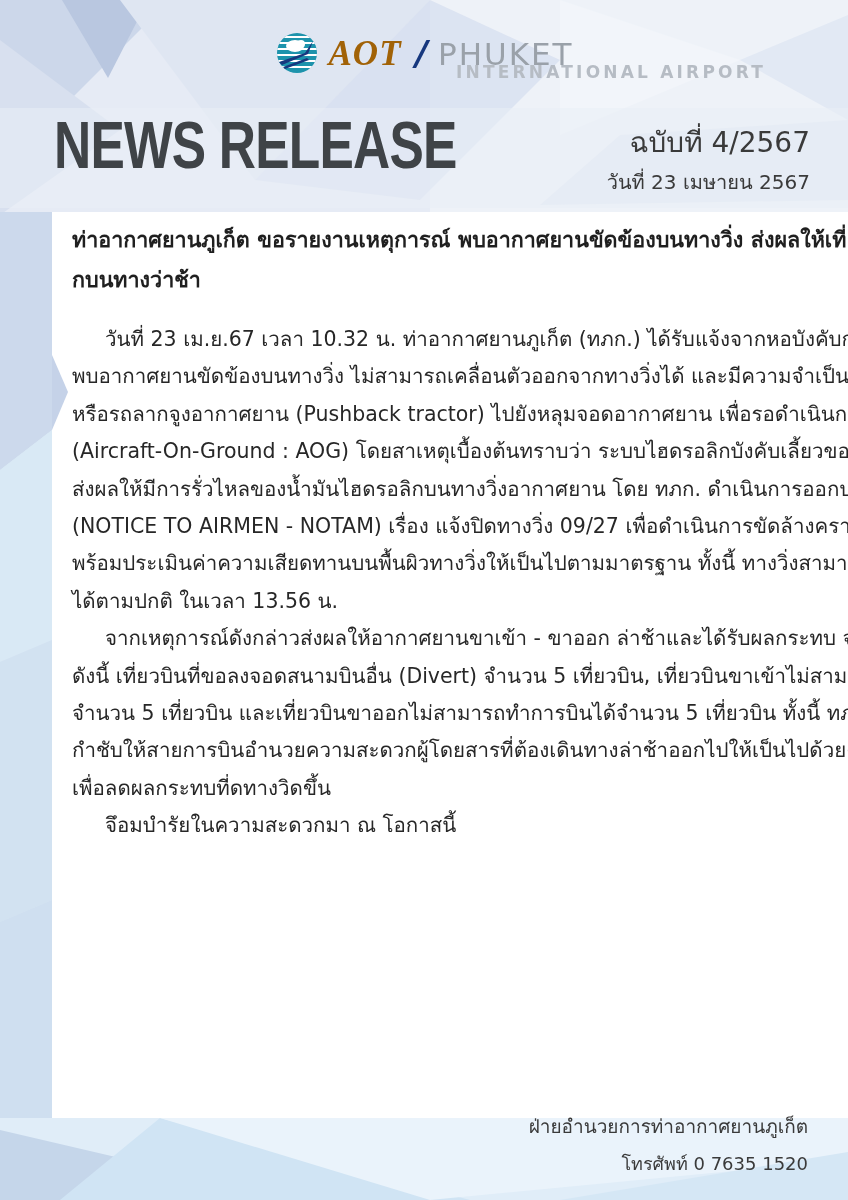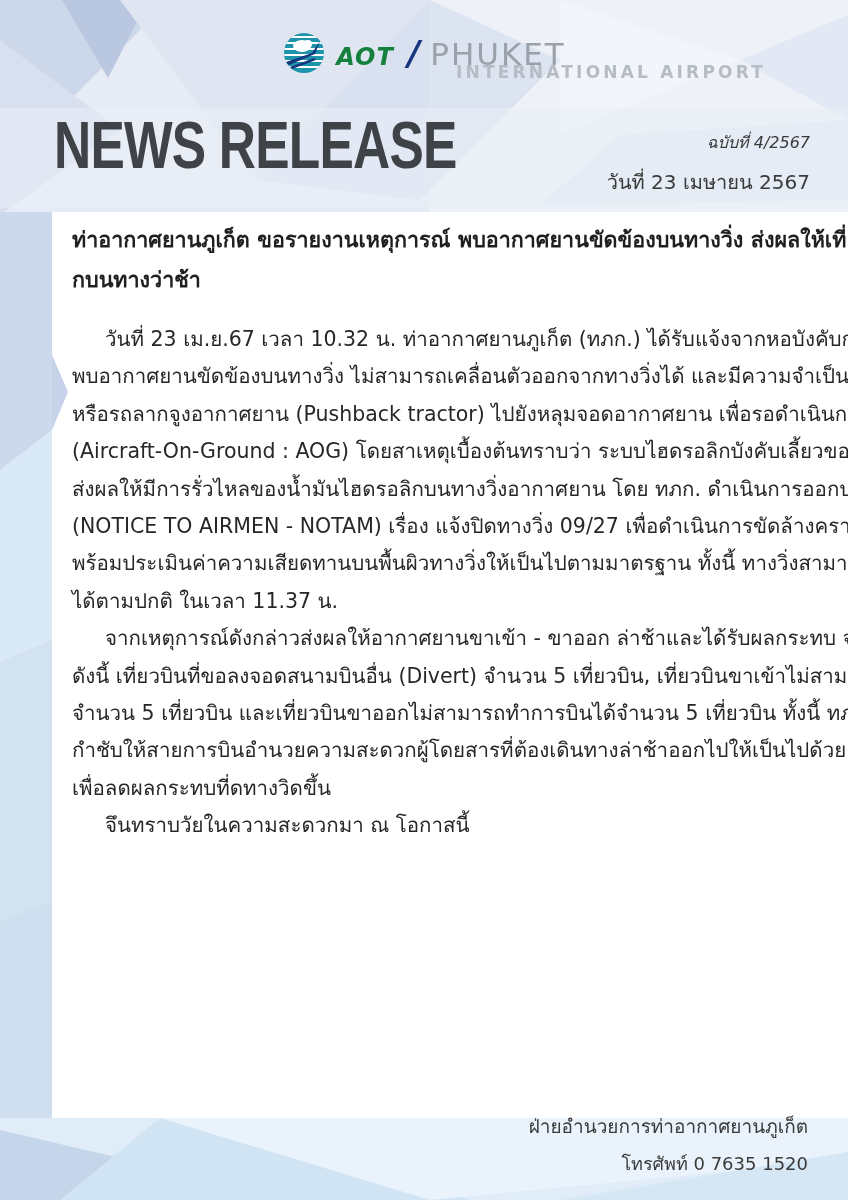--- a/index.html
+++ b/index.html
@@ -13,22 +13,23 @@
   .content{position:absolute;inset:0;z-index:1;}
 
   
   .logo-row{
     position:absolute;top:22px;left:0;width:848px;height:62px;
     display:flex;align-items:center;justify-content:center;
   }
   .logo-mark{width:44px;height:44px;margin-right:10px;flex:0 0 auto;}
   .logo-text{display:flex;align-items:baseline;line-height:1;}
   .logo-aot{
-    font-weight:bold;font-style:italic;font-size:24px;letter-spacing:1px;
-    color:#15803d;
+    font-weight:bold;font-style:italic;font-size:35px;letter-spacing:1px;
+    color:#a16207;
+    font-family:Liberation Serif, serif;
   }
   .logo-slash{
     font-weight:bold;font-style:italic;font-size:34px;color:#16377e;
     margin:0 10px 0 14px;
   }
   .logo-city{
     font-weight:normal;font-size:31px;letter-spacing:2px;color:#9aa1a9;
   }
   .logo-sub{
     position:absolute;top:62px;left:456px;
@@ -39,21 +40,21 @@
   .nr-title{
     position:absolute;left:54px;top:112px;
     font-size:66px;font-weight:900;color:#3f4347;letter-spacing:-1px;
     transform:scaleX(0.78);transform-origin:left center;
     white-space:nowrap;line-height:1;
     font-family:"Liberation Sans","DejaVu Sans",sans-serif;
   }
   .issue-block{
     position:absolute;right:38px;top:128px;text-align:right;color:#3a3a3a;
   }
-  .issue-no{font-size:16px;line-height:30px;font-style:italic;}
+  .issue-no{font-size:28px;line-height:30px;}
   .issue-date{font-size:20px;line-height:30px;margin-top:9px;}
 
   
   .doc{
     position:absolute;left:72px;top:220px;width:742px;color:#262626;
   }
   .headline{
     font-weight:bold;font-size:21.5px;line-height:40px;color:#1f1f1f;
     margin-bottom:21px;white-space:nowrap;
   }
@@ -150,27 +151,27 @@
         <div>กบนทางว่าช้า</div>
       </div>
       <div>
           <div class="body-line indent">วันที่ 23 เม.ย.67 เวลา 10.32 น. ท่าอากาศยานภูเก็ต (ทภก.) ได้รับแจ้งจากหอบังคับการบินภูเก็ตว่า</div>
           <div class="body-line">พบอากาศยานขัดข้องบนทางวิ่ง ไม่สามารถเคลื่อนตัวออกจากทางวิ่งได้ และมีความจำเป็นต้องใช้รถดัน</div>
           <div class="body-line">หรือรถลากจูงอากาศยาน (Pushback tractor) ไปยังหลุมจอดอากาศยาน เพื่อรอดำเนินการซ่อมบำรุง</div>
           <div class="body-line">(Aircraft-On-Ground : AOG) โดยสาเหตุเบื้องต้นทราบว่า ระบบไฮดรอลิกบังคับเลี้ยวของอากาศยานขัดข้อง</div>
           <div class="body-line">ส่งผลให้มีการรั่วไหลของน้ำมันไฮดรอลิกบนทางวิ่งอากาศยาน โดย ทภก. ดำเนินการออกประกาศนักบิน</div>
           <div class="body-line">(NOTICE TO AIRMEN - NOTAM) เรื่อง แจ้งปิดทางวิ่ง 09/27 เพื่อดำเนินการขัดล้างคราบน้ำมันดังกล่าว</div>
           <div class="body-line">พร้อมประเมินค่าความเสียดทานบนพื้นผิวทางวิ่งให้เป็นไปตามมาตรฐาน ทั้งนี้ ทางวิ่งสามารถกลับมาใช้งาน</div>
-          <div class="body-line">ได้ตามปกติ ในเวลา 11.37 น.</div>
+          <div class="body-line">ได้ตามปกติ ในเวลา 13.56 น.</div>
           <div class="body-line indent">จากเหตุการณ์ดังกล่าวส่งผลให้อากาศยานขาเข้า - ขาออก ล่าช้าและได้รับผลกระทบ จำนวน 15 เที่ยวบิน</div>
           <div class="body-line">ดังนี้ เที่ยวบินที่ขอลงจอดสนามบินอื่น (Divert) จำนวน 5 เที่ยวบิน, เที่ยวบินขาเข้าไม่สามารถลงจอดได้</div>
           <div class="body-line">จำนวน 5 เที่ยวบิน และเที่ยวบินขาออกไม่สามารถทำการบินได้จำนวน 5 เที่ยวบิน ทั้งนี้ ทภก. ได้ดำเนินการ</div>
           <div class="body-line">กำชับให้สายการบินอำนวยความสะดวกผู้โดยสารที่ต้องเดินทางล่าช้าออกไปให้เป็นไปด้วยความเรียบร้อย</div>
           <div class="body-line">เพื่อลดผลกระทบที่ดทางวิดขึ้น</div>
-          <div class="body-line indent">จึนทราบวัยในความสะดวกมา ณ โอกาสนี้</div>
+          <div class="body-line indent">จึอมบำรัยในความสะดวกมา ณ โอกาสนี้</div>
         </div>
     </div>
 
     <div class="footer">
       <div class="footer-dept">ฝ่ายอำนวยการท่าอากาศยานภูเก็ต</div>
       <div class="footer-phone">โทรศัพท์ 0 7635 1520</div>
     </div>
 
   </div>
 </div>

